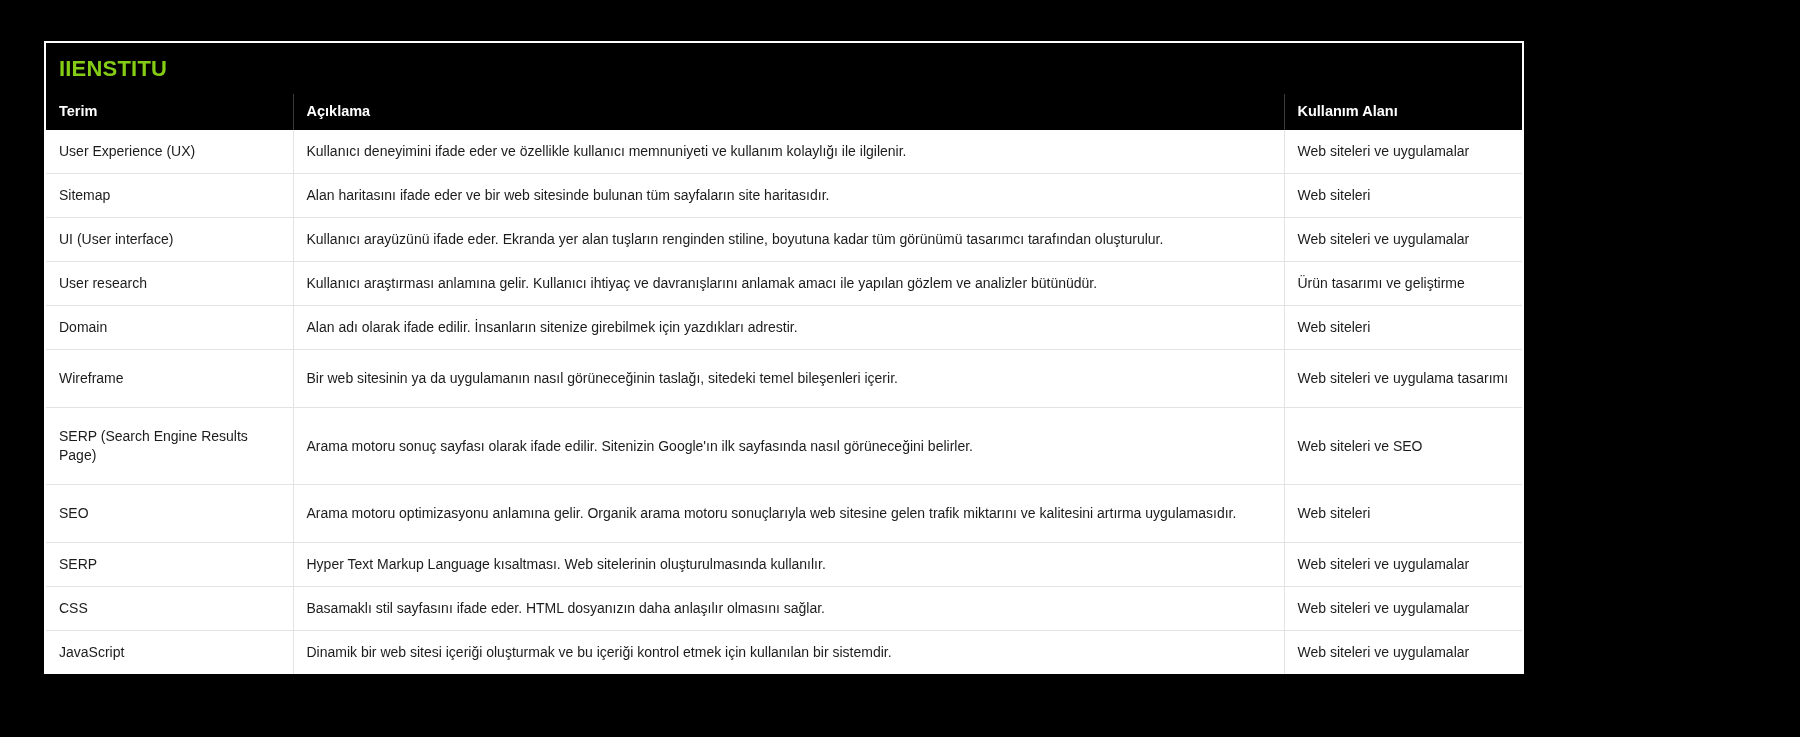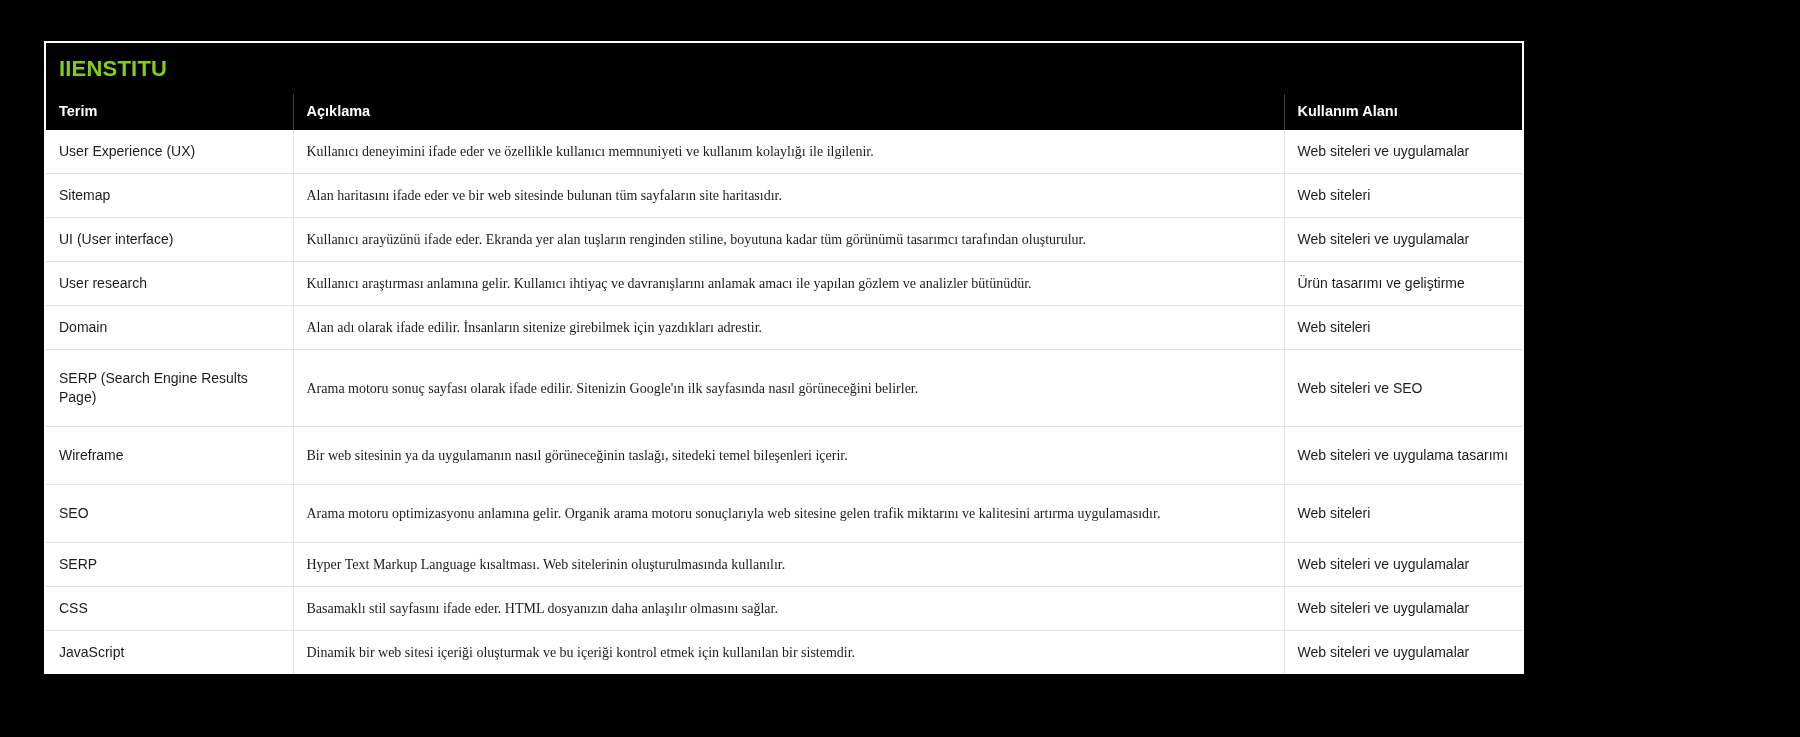--- a/index.html
+++ b/index.html
@@ -73,21 +73,21 @@
     border-bottom: 1px solid #e3e3e3;
     border-right: 1px solid #e3e3e3;
     vertical-align: middle;
     line-height: 19px;
     background: #ffffff;
   }
   table.glossary tbody td:last-child { border-right: none; }
   table.glossary tbody tr.tall td { padding-top: 19px; padding-bottom: 19px; }
   table.glossary tbody tr:last-child td { border-bottom: none; }
   .cell-term { white-space: normal; }
-  .cell-desc { white-space: normal; font-family: Liberation Serif, serif; }
+  .cell-desc { white-space: normal; }
   .cell-area { white-space: normal; }
 </style>
 </head>
 <body>
 
 <div id="page">
   <div class="table-frame">
 
     <div class="title-bar">
       <span class="title-text">IIENSTITU</span>
@@ -126,28 +126,28 @@
           <td class="cell-term">User research</td>
           <td class="cell-desc">Kullanıcı araştırması anlamına gelir. Kullanıcı ihtiyaç ve davranışlarını anlamak amacı ile yapılan gözlem ve analizler bütünüdür.</td>
           <td class="cell-area">Ürün tasarımı ve geliştirme</td>
         </tr>
         <tr>
           <td class="cell-term">Domain</td>
           <td class="cell-desc">Alan adı olarak ifade edilir. İnsanların sitenize girebilmek için yazdıkları adrestir.</td>
           <td class="cell-area">Web siteleri</td>
         </tr>
         <tr class="tall">
+          <td class="cell-term">Wireframe</td>
+          <td class="cell-desc">Bir web sitesinin ya da uygulamanın nasıl görüneceğinin taslağı, sitedeki temel bileşenleri içerir.</td>
+          <td class="cell-area">Web siteleri ve uygulama tasarımı</td>
+        </tr>
+        <tr class="tall">
           <td class="cell-term">SERP (Search Engine Results Page)</td>
           <td class="cell-desc">Arama motoru sonuç sayfası olarak ifade edilir. Sitenizin Google'ın ilk sayfasında nasıl görüneceğini belirler.</td>
           <td class="cell-area">Web siteleri ve SEO</td>
-        </tr>
-        <tr class="tall">
-          <td class="cell-term">Wireframe</td>
-          <td class="cell-desc">Bir web sitesinin ya da uygulamanın nasıl görüneceğinin taslağı, sitedeki temel bileşenleri içerir.</td>
-          <td class="cell-area">Web siteleri ve uygulama tasarımı</td>
         </tr>
         <tr class="tall">
           <td class="cell-term">SEO</td>
           <td class="cell-desc">Arama motoru optimizasyonu anlamına gelir. Organik arama motoru sonuçlarıyla web sitesine gelen trafik miktarını ve kalitesini artırma uygulamasıdır.</td>
           <td class="cell-area">Web siteleri</td>
         </tr>
         <tr>
           <td class="cell-term">SERP</td>
           <td class="cell-desc">Hyper Text Markup Language kısaltması. Web sitelerinin oluşturulmasında kullanılır.</td>
           <td class="cell-area">Web siteleri ve uygulamalar</td>

